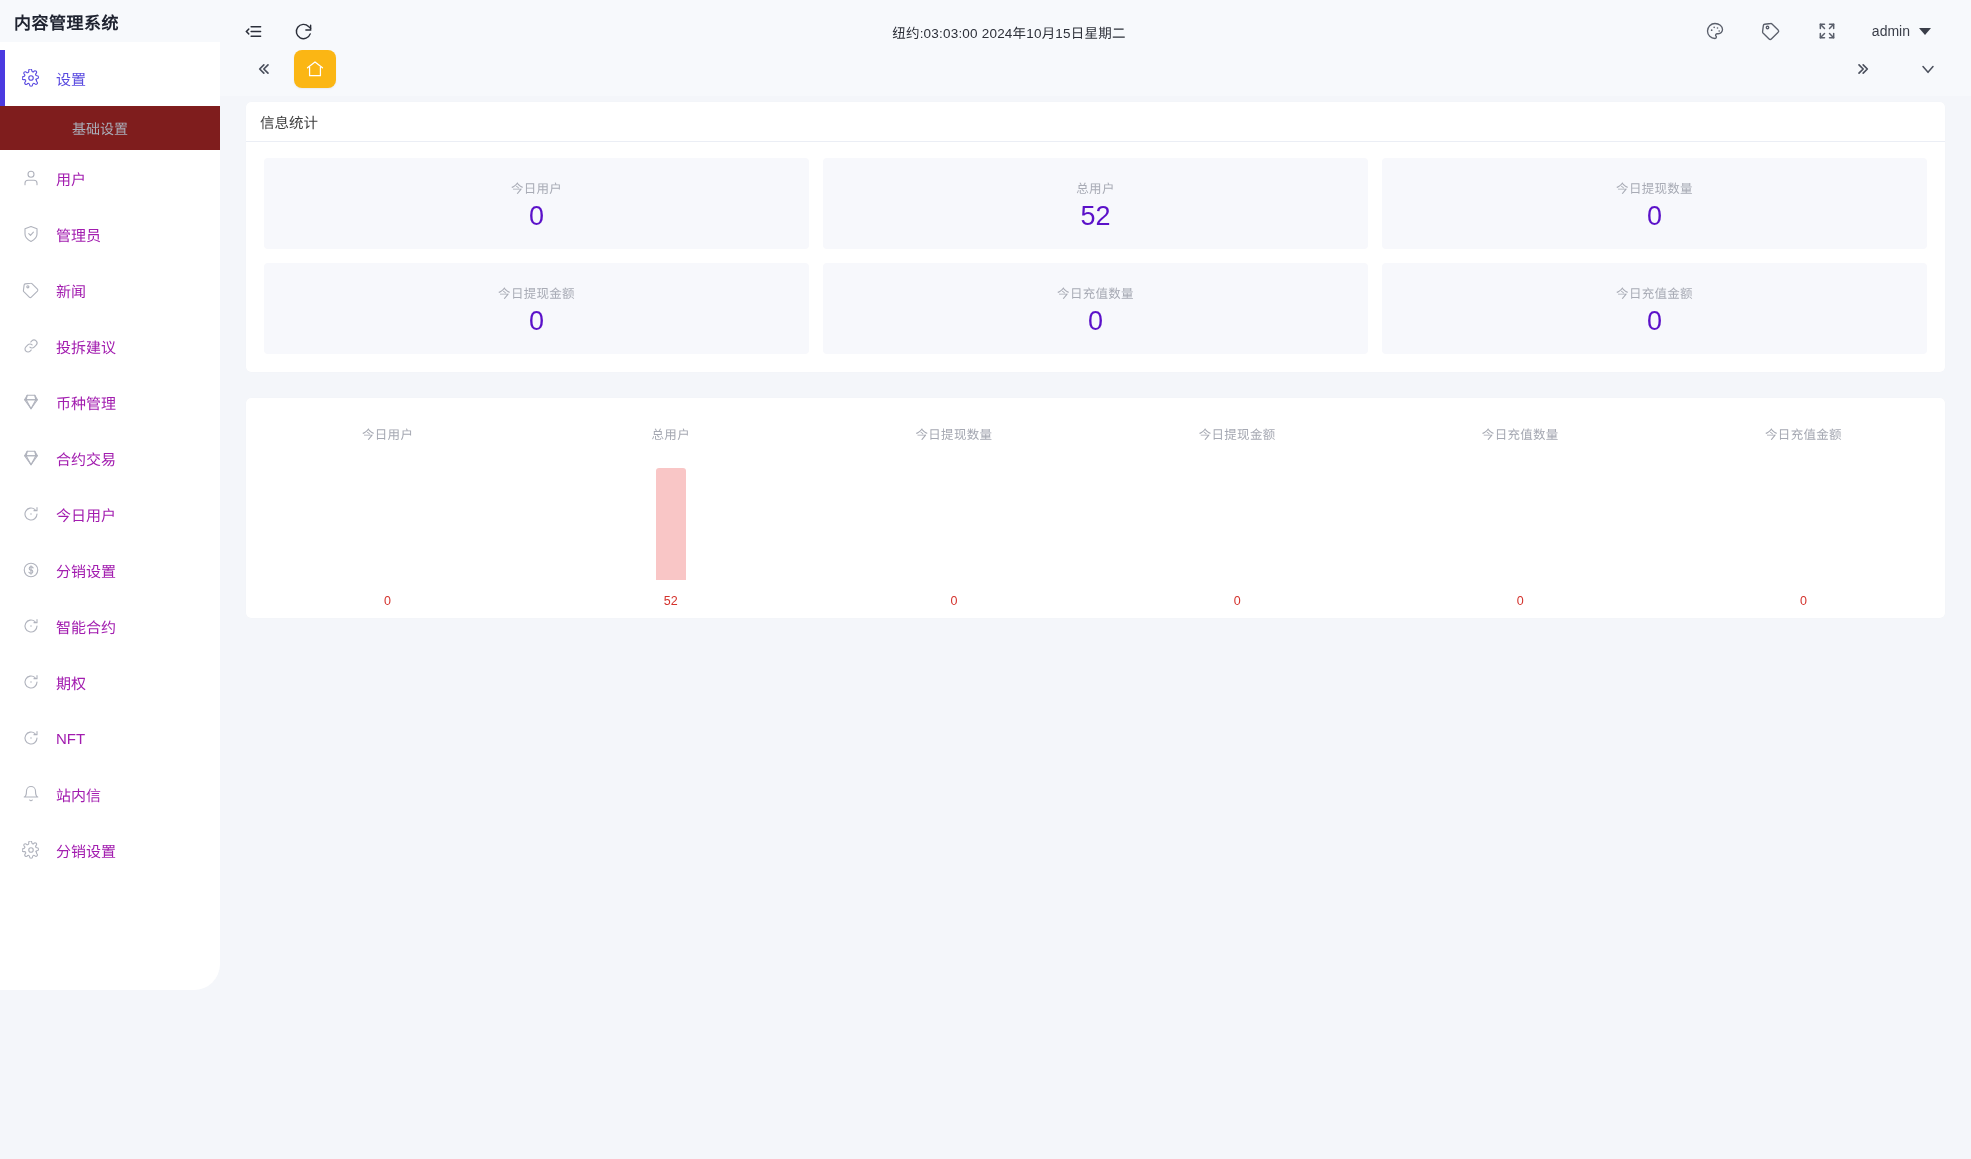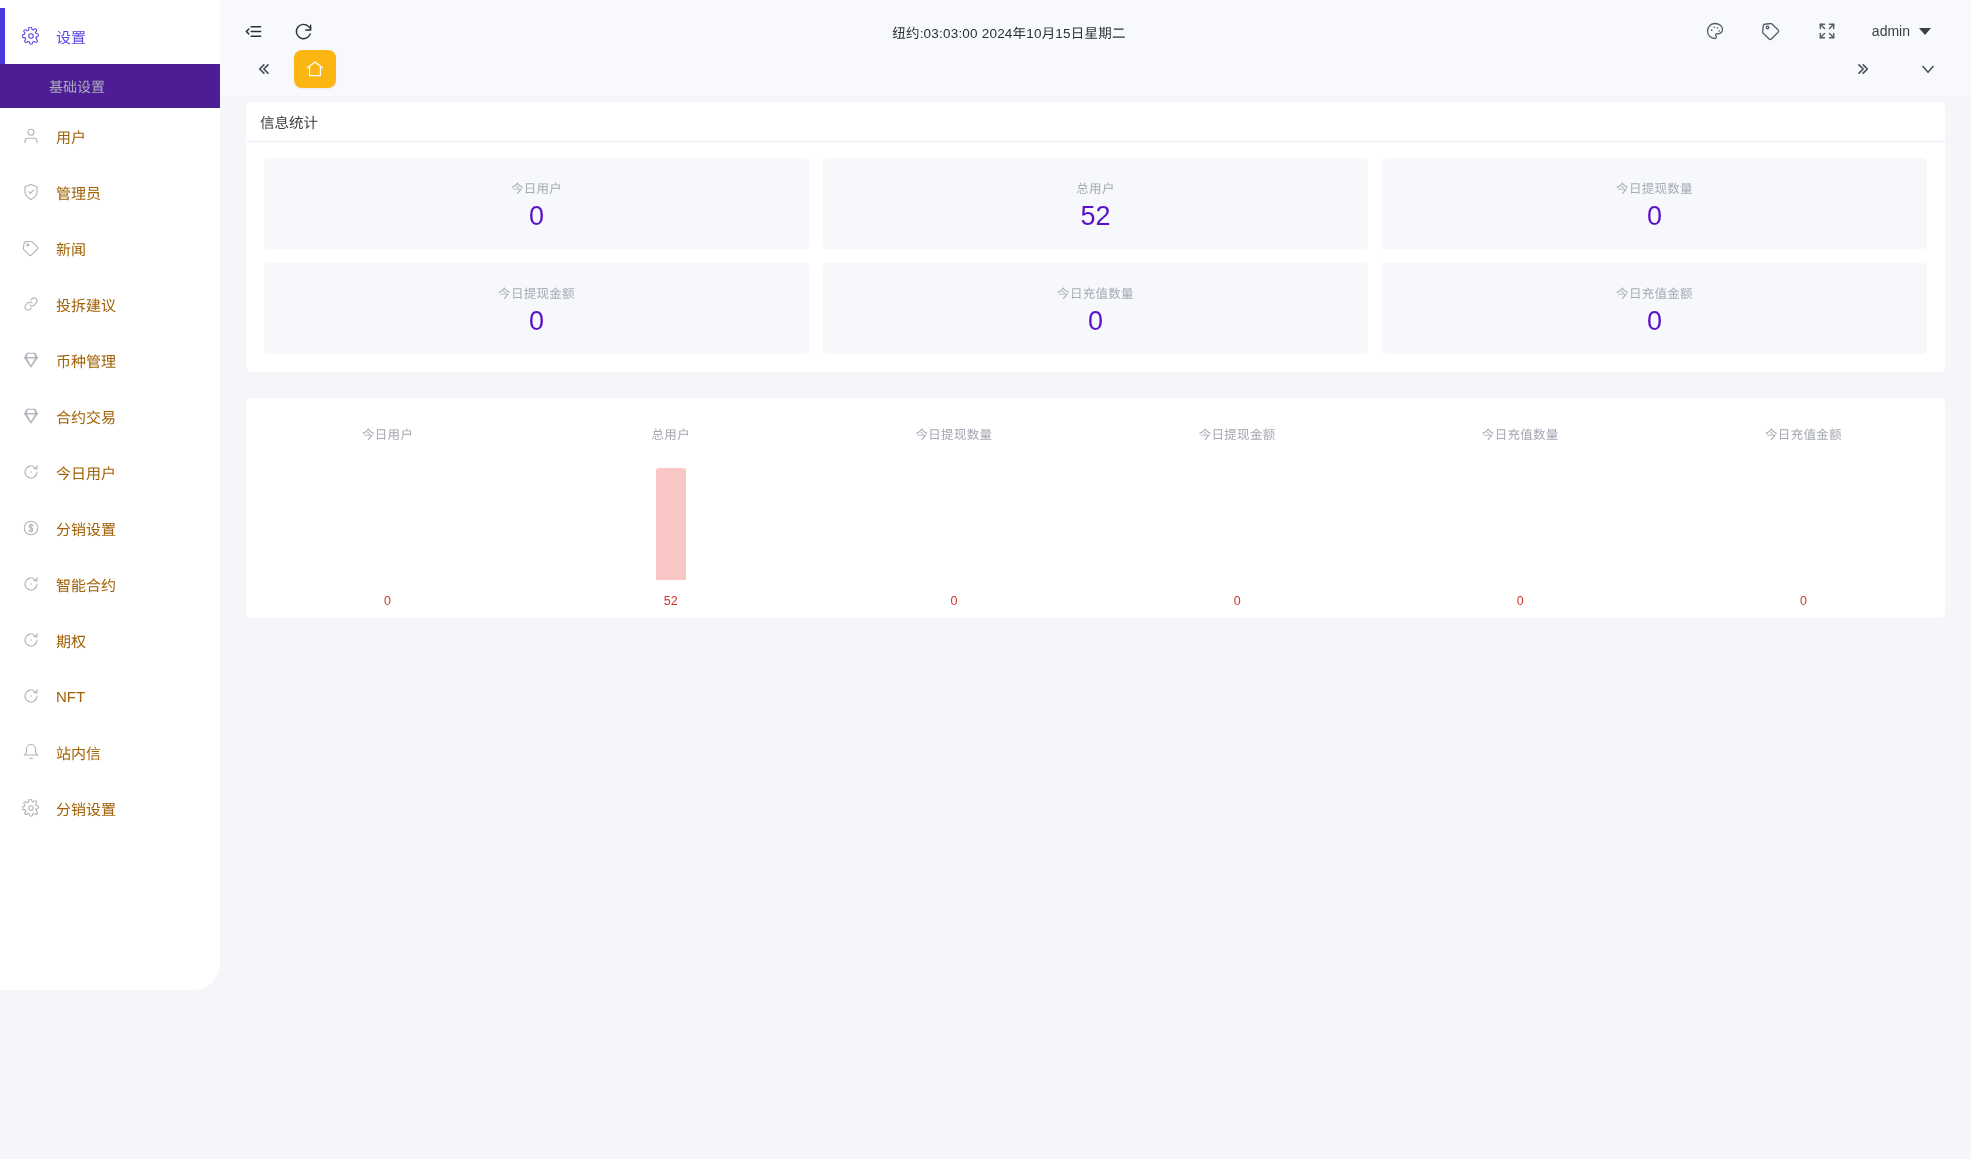--- a/index.html
+++ b/index.html
@@ -30,21 +30,21 @@
     background:#f7f9fc;
   }
   .menu{padding-top:8px;}
   .menu-item{
     position:relative;
     height:56px;
     display:flex;align-items:center;
     padding-left:22px;
     gap:16px;
     font-size:15px;
-    color:#a16207;
+    color:#a21caf;
     cursor:pointer;
     background:#fff;
     user-select:none;
   }
   .menu-item .mi-ico{
     width:18px;height:18px;display:inline-flex;align-items:center;justify-content:center;
     flex:0 0 18px;
     color:#b0b3bd;
   }
   .menu-item .mi-ico svg{width:18px;height:18px;display:block;}
@@ -52,24 +52,24 @@
     color:#5b4ce0;
     background:#ffffff;
   }
   .menu-item.active .mi-ico{color:#5b4ce0;}
   .menu-item.active::before{
     content:"";position:absolute;left:0;top:0;bottom:0;width:5px;background:#4a3ae0;
   }
   .submenu-item{
     height:44px;
     display:flex;align-items:center;
-    padding-left:49px;
+    padding-left:72px;
     font-size:14px;
     color:#a9adb8;
-    background:#4c1d95;
+    background:#7f1d1d;
     cursor:pointer;
     user-select:none;
   }
 
   
   .topbar{
     position:absolute;left:220px;top:0;right:0;height:42px;
     background:#f7f9fc;
     display:flex;align-items:flex-end;
     z-index:4;
@@ -190,20 +190,21 @@
     height:34px;display:flex;align-items:center;justify-content:center;
     font-size:12.5px;color:#d4322c;
   }
 </style>
 </head>
 <body>
 
 <div class="app">
 
   <aside class="sidebar">
+    <div class="sidebar-brand">内容管理系统</div>
     <nav class="menu" id="menu-root">
         <div class="menu-item active">
           <span class="mi-ico">
             <svg viewBox="0 0 24 24" fill="none" stroke="currentColor" stroke-width="1.5" stroke-linecap="round" stroke-linejoin="round">
               <circle cx="12" cy="12" r="3"></circle>
               <path d="M19.4 15a1.6 1.6 0 0 0 .3 1.8l.1.1a2 2 0 1 1-2.8 2.8l-.1-.1a1.6 1.6 0 0 0-1.8-.3 1.6 1.6 0 0 0-1 1.5v.2a2 2 0 0 1-4 0v-.1a1.6 1.6 0 0 0-1-1.5 1.6 1.6 0 0 0-1.8.3l-.1.1a2 2 0 1 1-2.8-2.8l.1-.1a1.6 1.6 0 0 0 .3-1.8 1.6 1.6 0 0 0-1.5-1H2a2 2 0 0 1 0-4h.1a1.6 1.6 0 0 0 1.5-1 1.6 1.6 0 0 0-.3-1.8l-.1-.1a2 2 0 1 1 2.8-2.8l.1.1a1.6 1.6 0 0 0 1.8.3h.1a1.6 1.6 0 0 0 1-1.5V2a2 2 0 0 1 4 0v.1a1.6 1.6 0 0 0 1 1.5 1.6 1.6 0 0 0 1.8-.3l.1-.1a2 2 0 1 1 2.8 2.8l-.1.1a1.6 1.6 0 0 0-.3 1.8v.1a1.6 1.6 0 0 0 1.5 1h.2a2 2 0 0 1 0 4h-.1a1.6 1.6 0 0 0-1.5 1z"></path>
             </svg>
           </span>
           <span>设置</span>
         </div>

